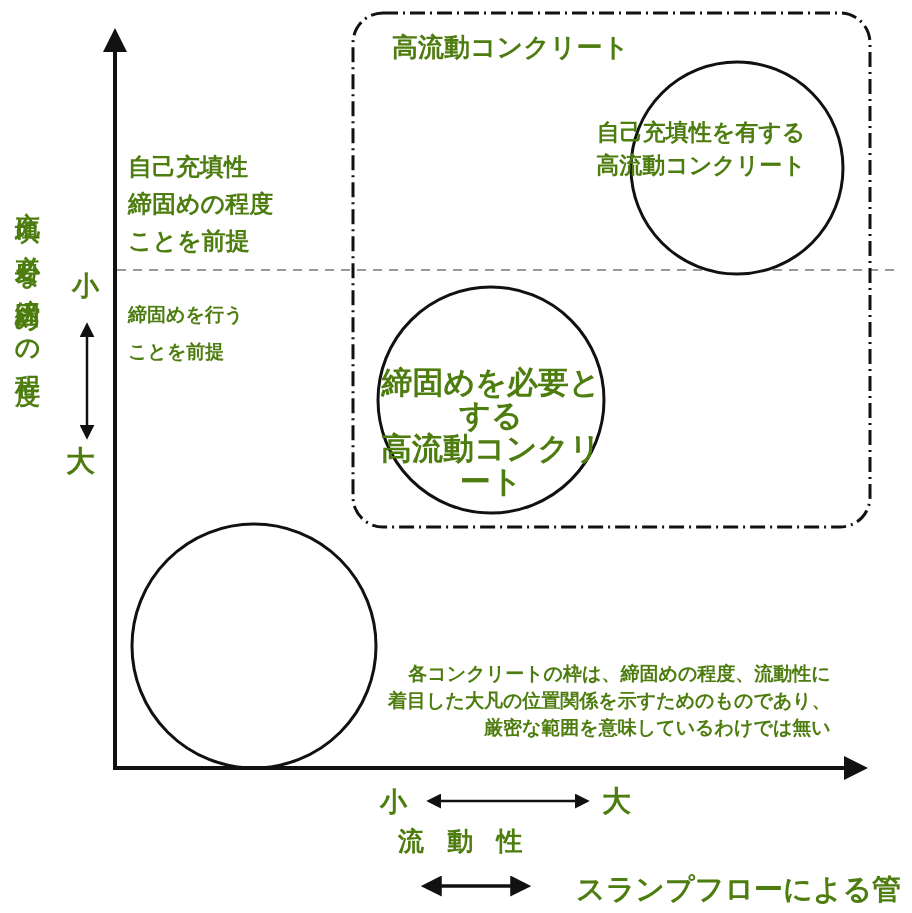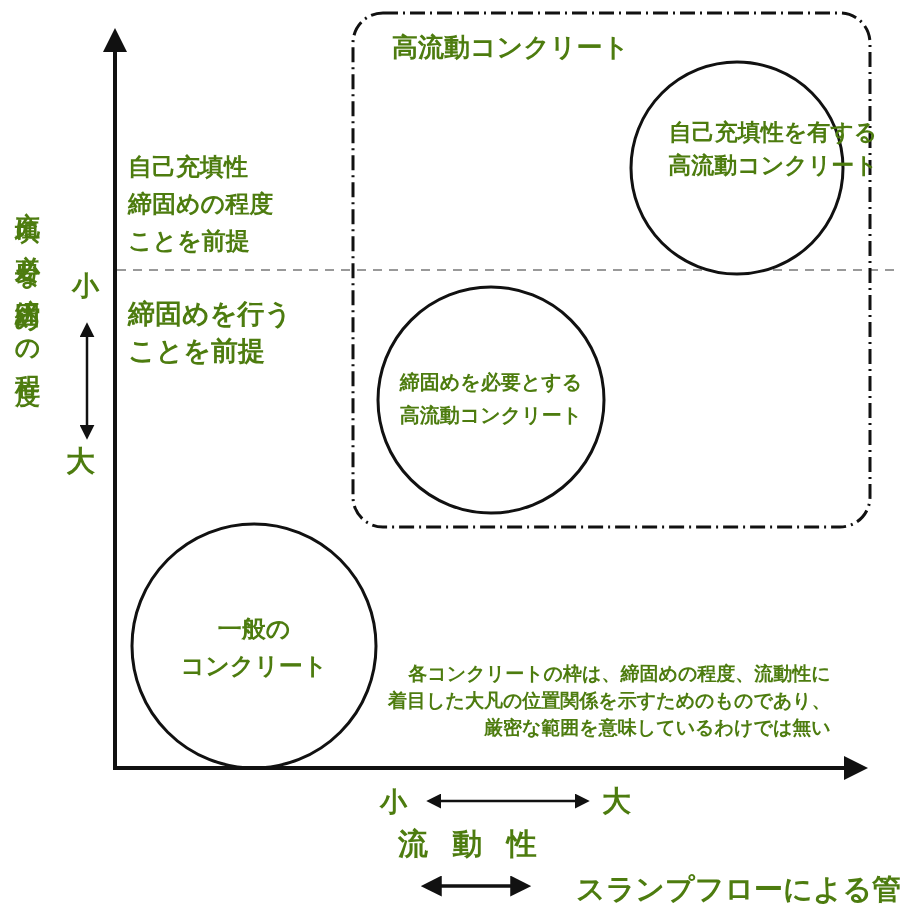--- a/index.html
+++ b/index.html
@@ -52,35 +52,33 @@
     <line x1="426" y1="886" x2="526" y2="886" stroke="#111" stroke-width="3.5" marker-start="url(#ah)" marker-end="url(#ah)"></line>
   </svg>
 
   <div class="lbl v-title" style="left:12px;top:192px;font-size:25px;letter-spacing:5px;">充填に必要な締固めの程度</div>
   <div class="lbl" style="left:72px;top:268px;font-size:27px;">小</div>
   <div class="lbl" style="left:66px;top:442px;font-size:29px;">大</div>
 
   <div class="lbl" style="left:128px;top:148px;font-size:24px;line-height:37px;">自己充填性
 締固めの程度
 ことを前提</div>
-  <div class="lbl" style="left:128px;top:296px;font-size:27px;line-height:37px;">締固めを行う
+  <div class="lbl" style="left:128px;top:296px;font-size:19px;line-height:37px;">締固めを行う
 ことを前提</div>
 
   <div class="lbl" style="left:392px;top:30px;font-size:26px;">高流動コンクリート</div>
 
-  <div class="lbl center" style="left:648px;top:116px;width:250px;font-size:23px;line-height:33px;">自己充填性を有する
+  <div class="lbl center" style="left:576px;top:116px;width:250px;font-size:23px;line-height:33px;">自己充填性を有する
 高流動コンクリート</div>
-  <div class="lbl center" style="left:368px;top:366px;width:246px;font-size:20px;line-height:33px;">締固めを必要とする
+  <div class="lbl center" style="left:368px;top:366px;width:246px;font-size:31px;line-height:33px;">締固めを必要とする
 高流動コンクリート</div>
-  <div class="lbl center" style="left:164px;top:610px;width:180px;font-size:24px;line-height:37px;">一般の
-コンクリート</div>
 
   <div class="lbl" style="left:388px;top:660px;font-size:19px;line-height:27px;text-align:right;">各コンクリートの枠は、締固めの程度、流動性に
 着目した大凡の位置関係を示すためのものであり、
 厳密な範囲を意味しているわけでは無い</div>
 
   <div class="lbl" style="left:380px;top:784px;font-size:27px;">小</div>
   <div class="lbl" style="left:602px;top:782px;font-size:29px;">大</div>
-  <div class="lbl" style="left:398px;top:824px;font-size:30px;letter-spacing:8px;">流 動 性</div>
+  <div class="lbl" style="left:398px;top:824px;font-size:26px;letter-spacing:8px;">流 動 性</div>
 
   <div class="lbl" style="left:576px;top:870px;font-size:29px;">スランプフローによる管理</div>
 
 </div>
 
 </body></html>

